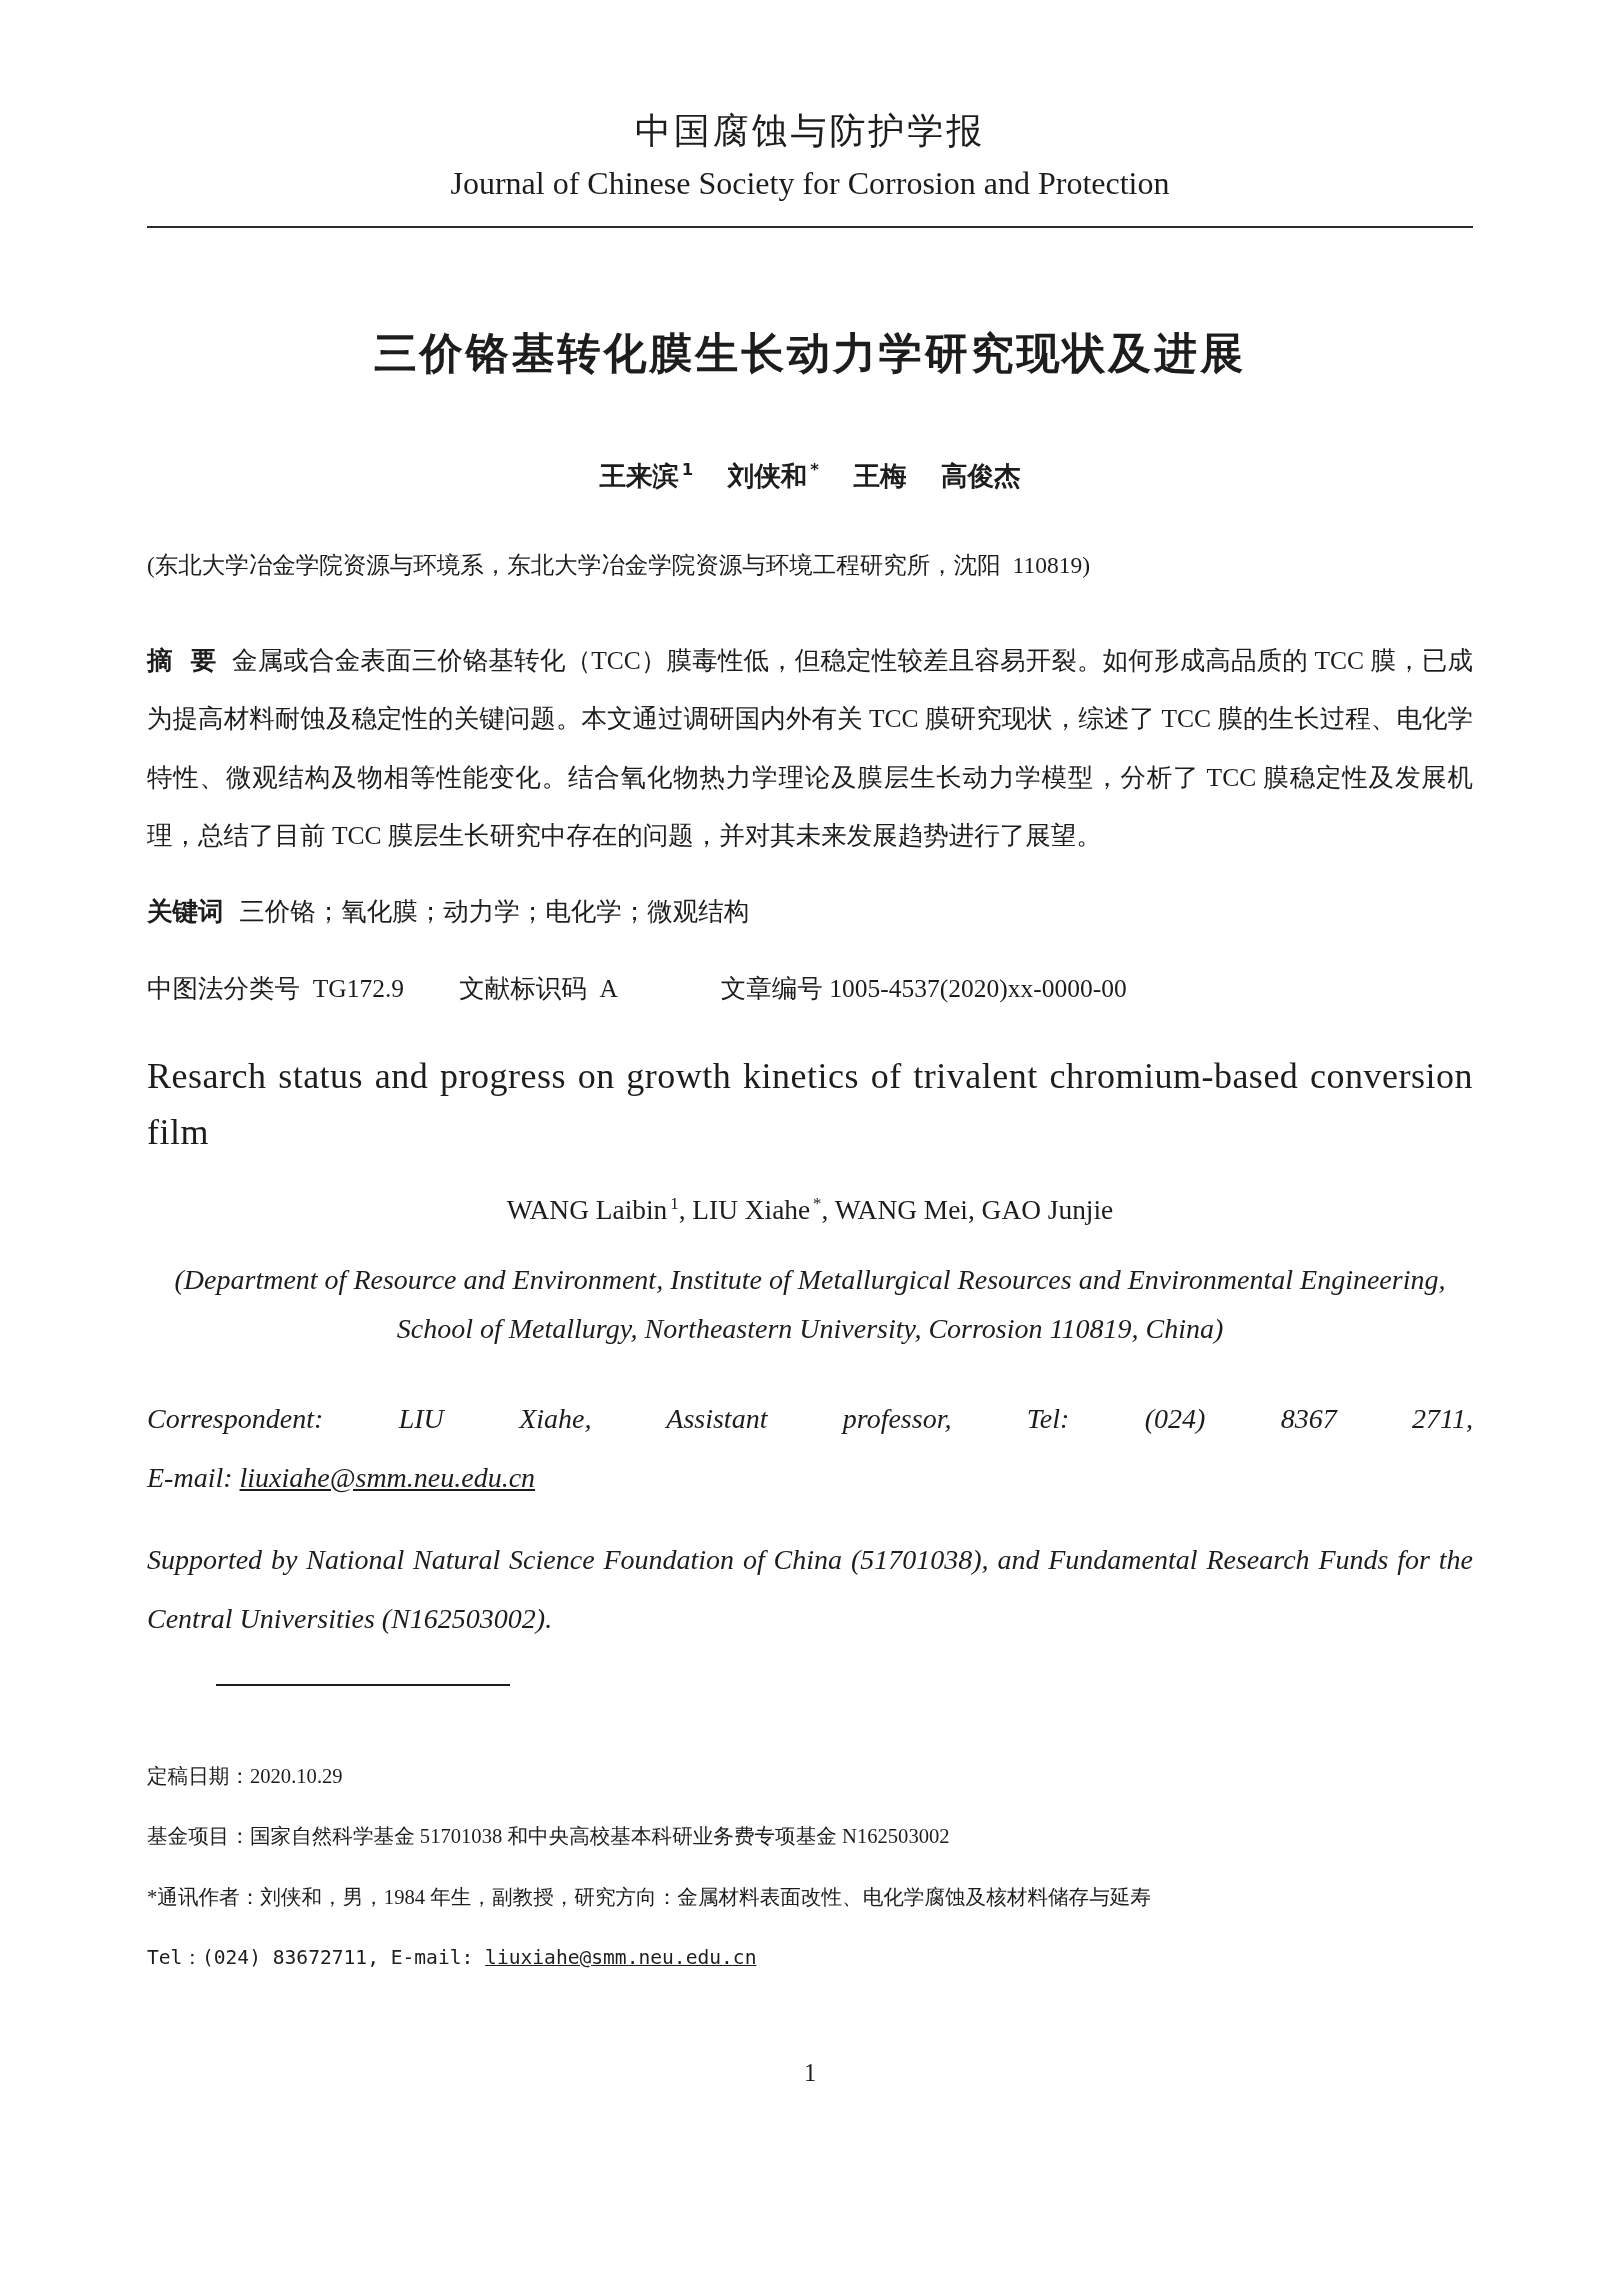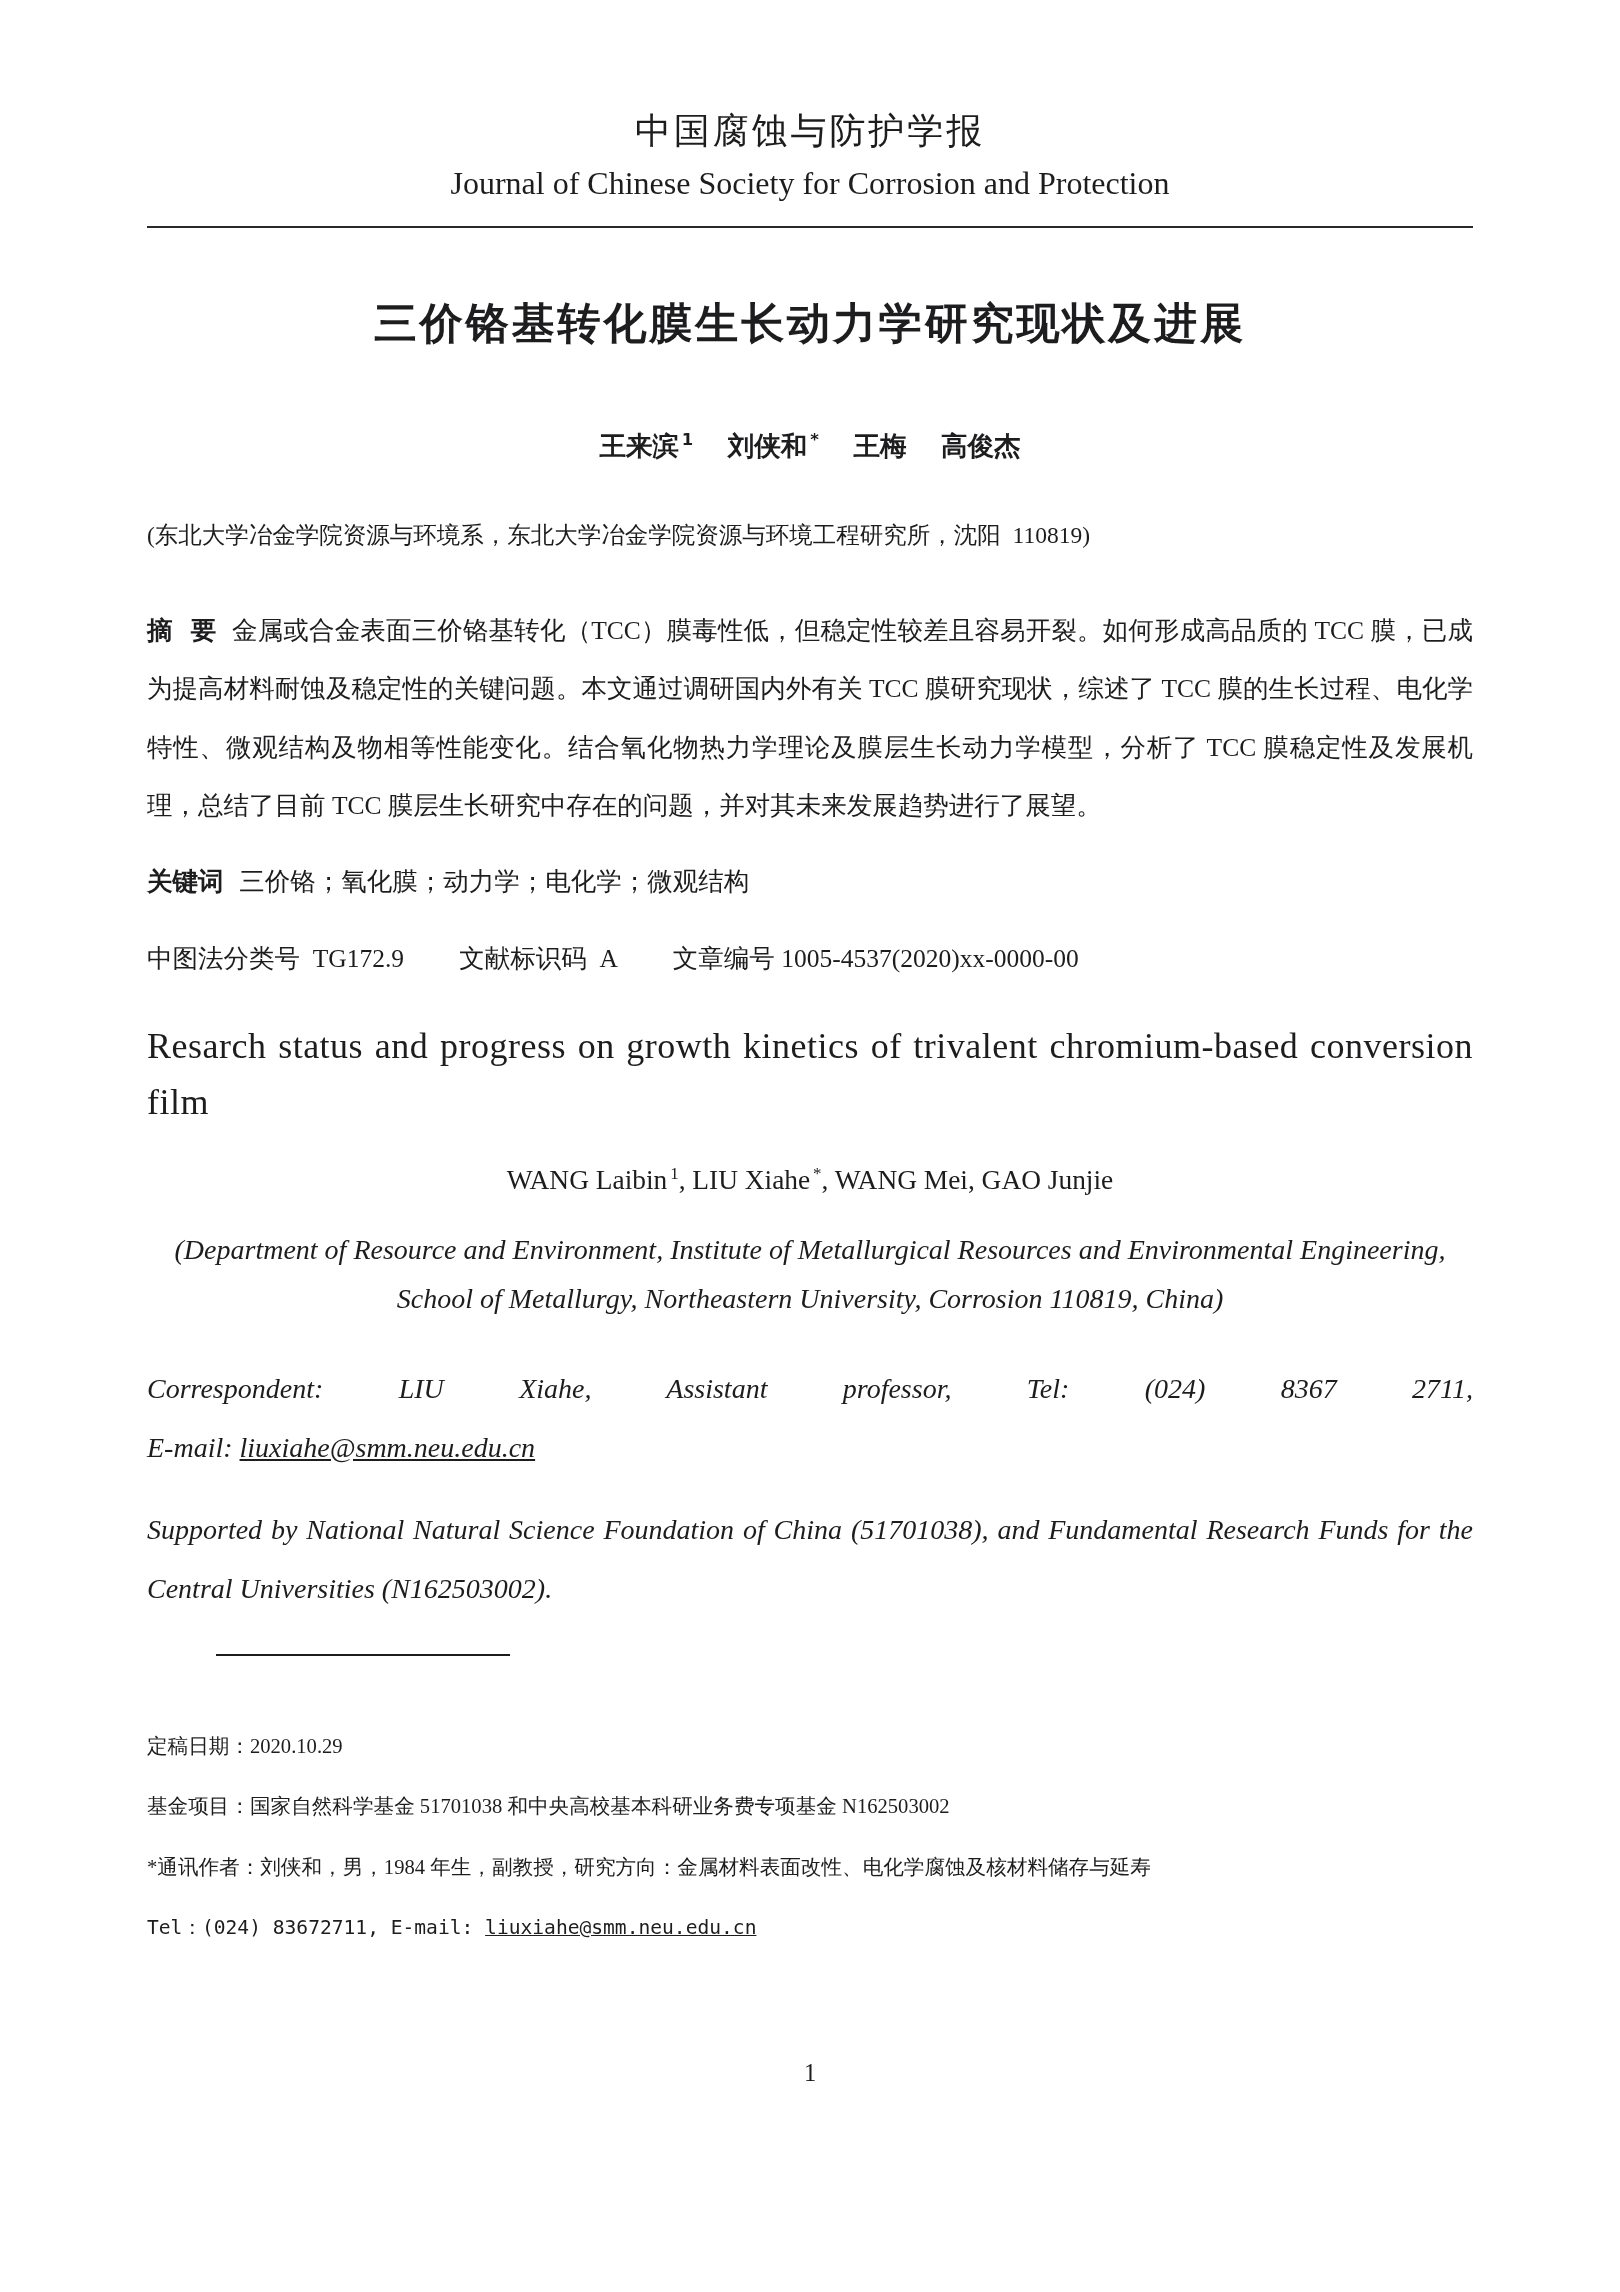--- a/index.html
+++ b/index.html
@@ -33,21 +33,21 @@
     margin-top: 7.8px;
     line-height: 1.3;
   }
   .header-rule {
     border-top: 2px solid #2a2a2a;
     margin-top: 21.6px;
   }
 
   
   .title-zh {
-    margin-top: 68px;
+    margin-top: 98px;
     text-align: center;
     font-size: 43px;
     font-weight: 700;
     letter-spacing: 2.9px;
     line-height: 1.3;
     font-family: "DejaVu Sans", "Liberation Sans", sans-serif;
   }
   .authors-zh {
     margin-top: 76px;
     text-align: center;
@@ -86,21 +86,21 @@
     margin-top: 25.5px;
     font-size: 25.5px;
     line-height: 1.5;
   }
   .classification {
     margin-top: 39px;
     font-size: 25.5px;
     line-height: 1.5;
   }
   .classification .seg { margin-right: 55px; }
-  .classification .seg:last-child { margin-right: 0; }
+  .classification .seg:last-child { margin-right: 0; margin-left: 48px; }
 
   
   .title-en {
     margin-top: 41px;
     font-size: 36px;
     font-weight: 400;
     line-height: 1.55;
     text-align: justify;
     letter-spacing: 0.5px;
   }

